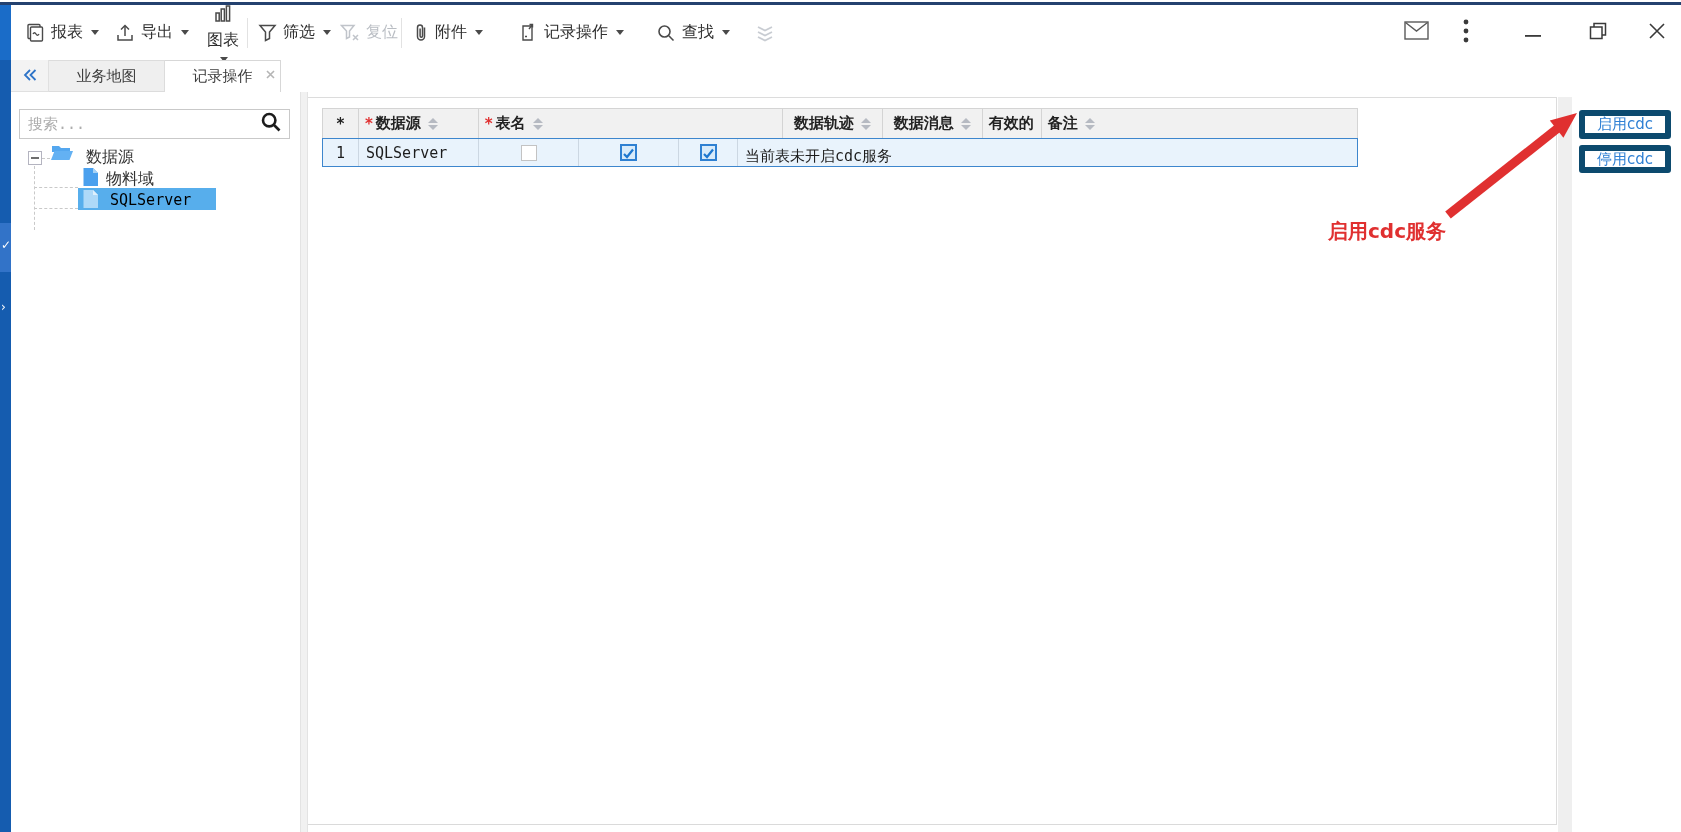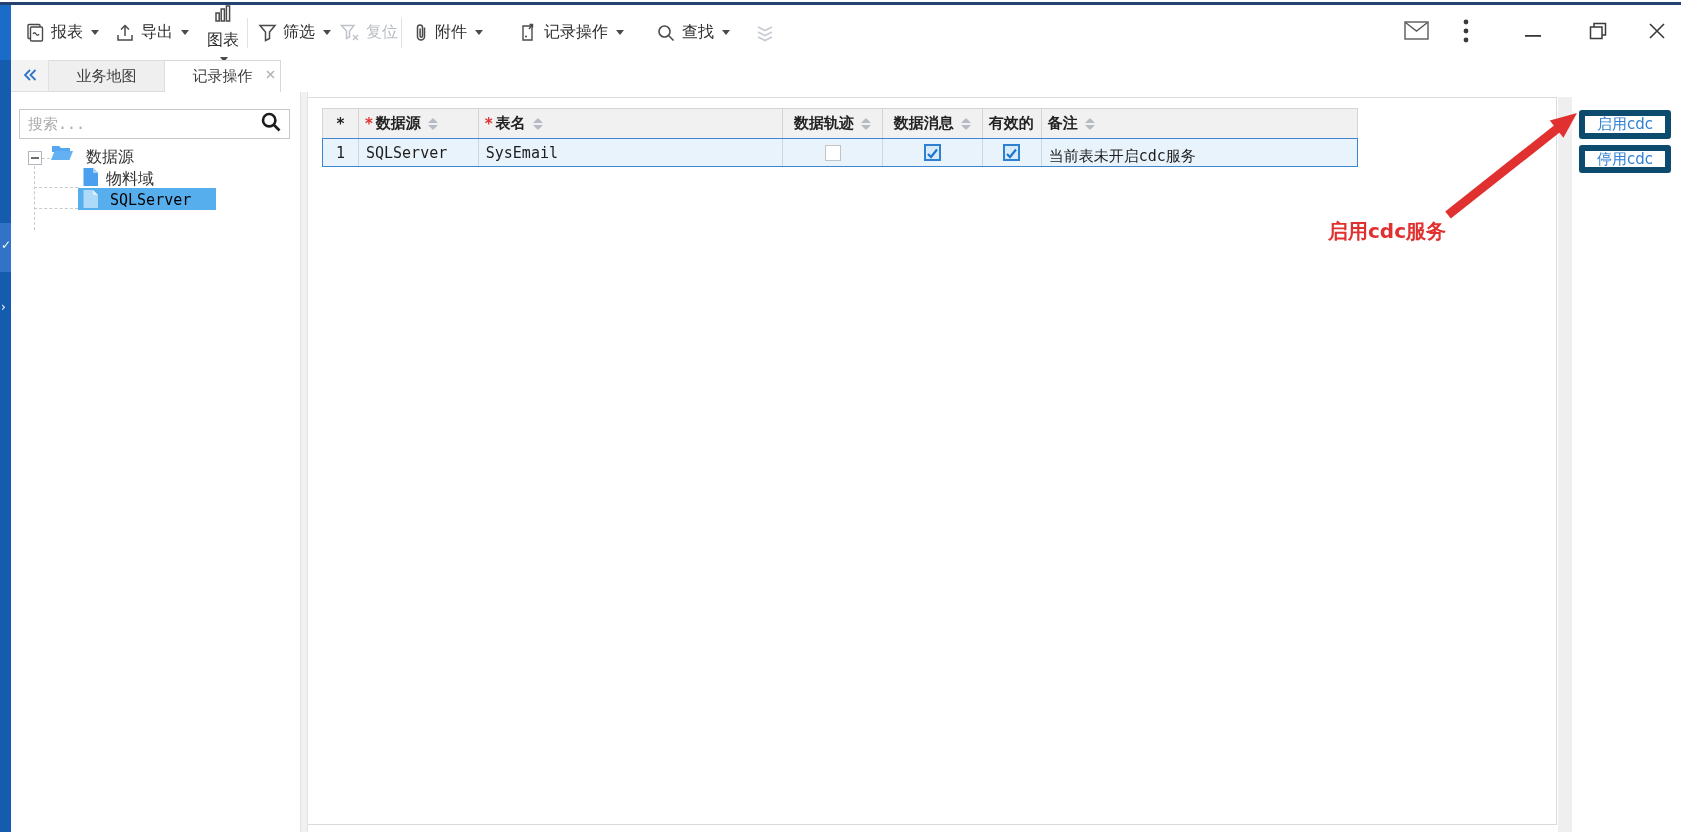--- a/index.html
+++ b/index.html
@@ -343,23 +343,20 @@
         </div>
       </div>
 
       <div class="grid-row">
         <div class="dcell center mono" style="width:36px;">
             <span>1</span>
           </div>
         <div class="dcell mono" style="width:120px;">
             <span>SQLServer</span>
           </div>
-        <div class="dcell mono" style="width:305px;">
-            <span>SysEmail</span>
-          </div>
         <div class="dcell center" style="width:100px;">
           <div class="cb">
             
           </div>
         </div>
         <div class="dcell center" style="width:100px;">
           <div class="cb checked">
             <svg width="13" height="13" viewBox="0 0 13 13" fill="none" stroke="#1e78d0" stroke-width="2.2">
                 <path d="M2 7 L5 10 L11 2.5"></path>
               </svg>

